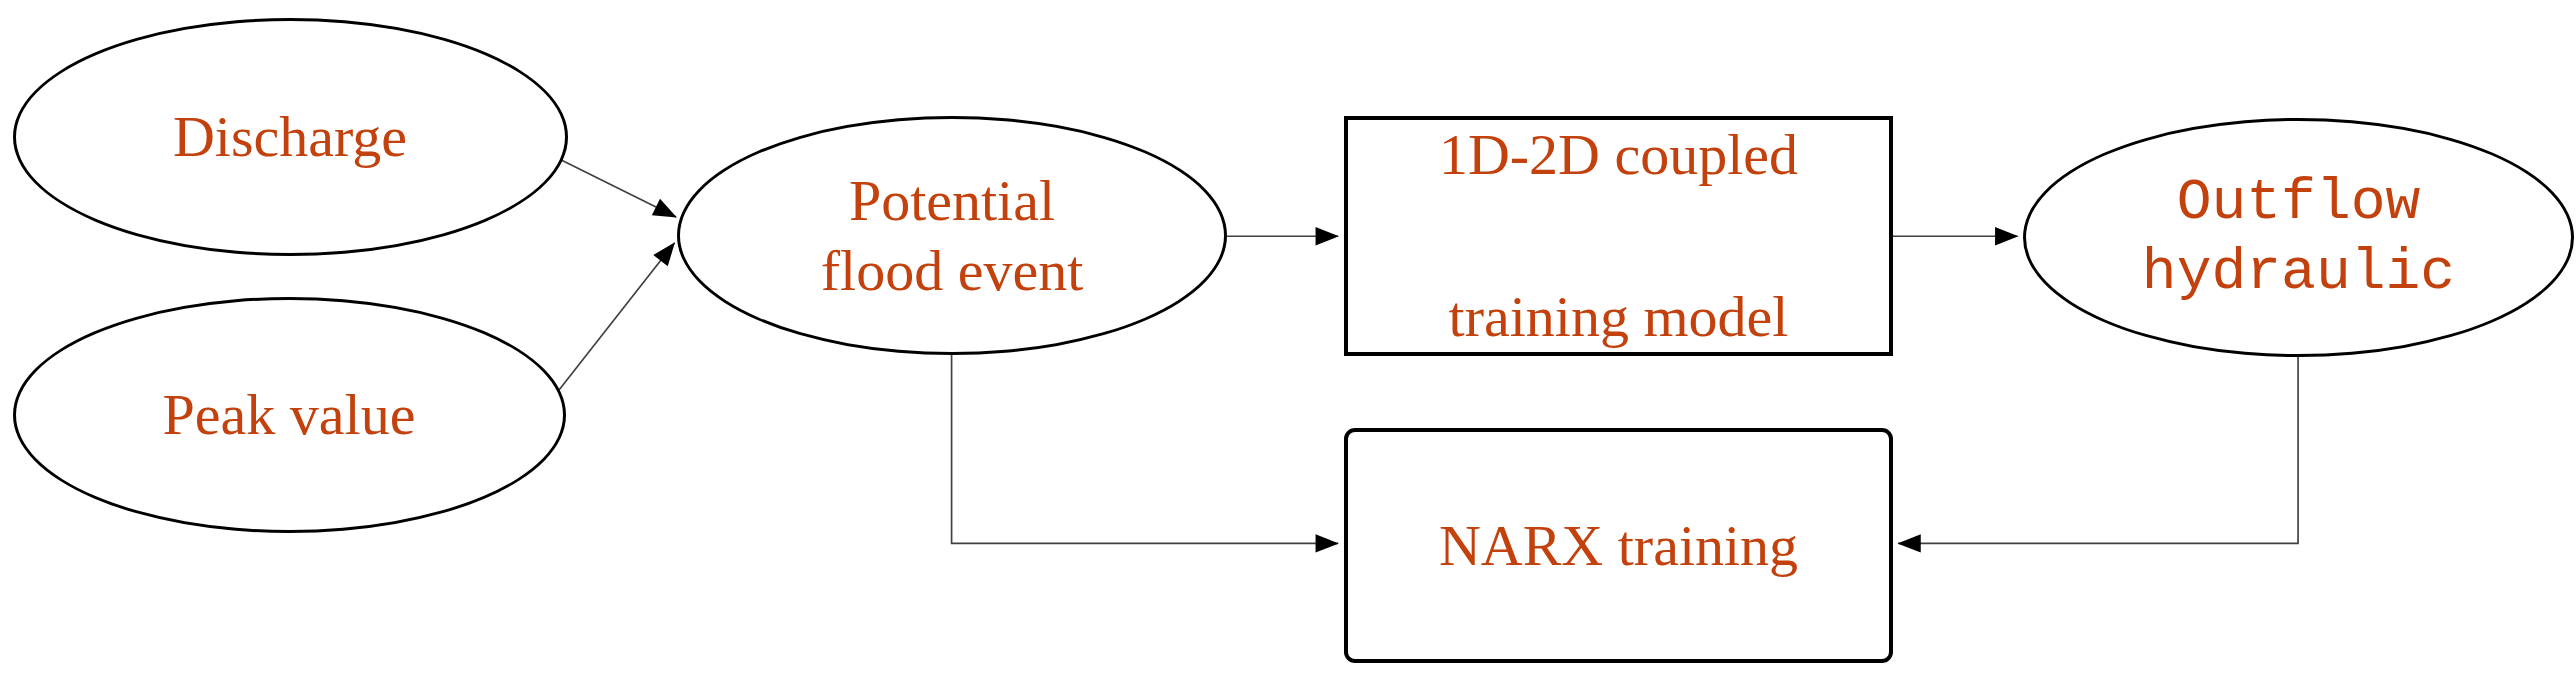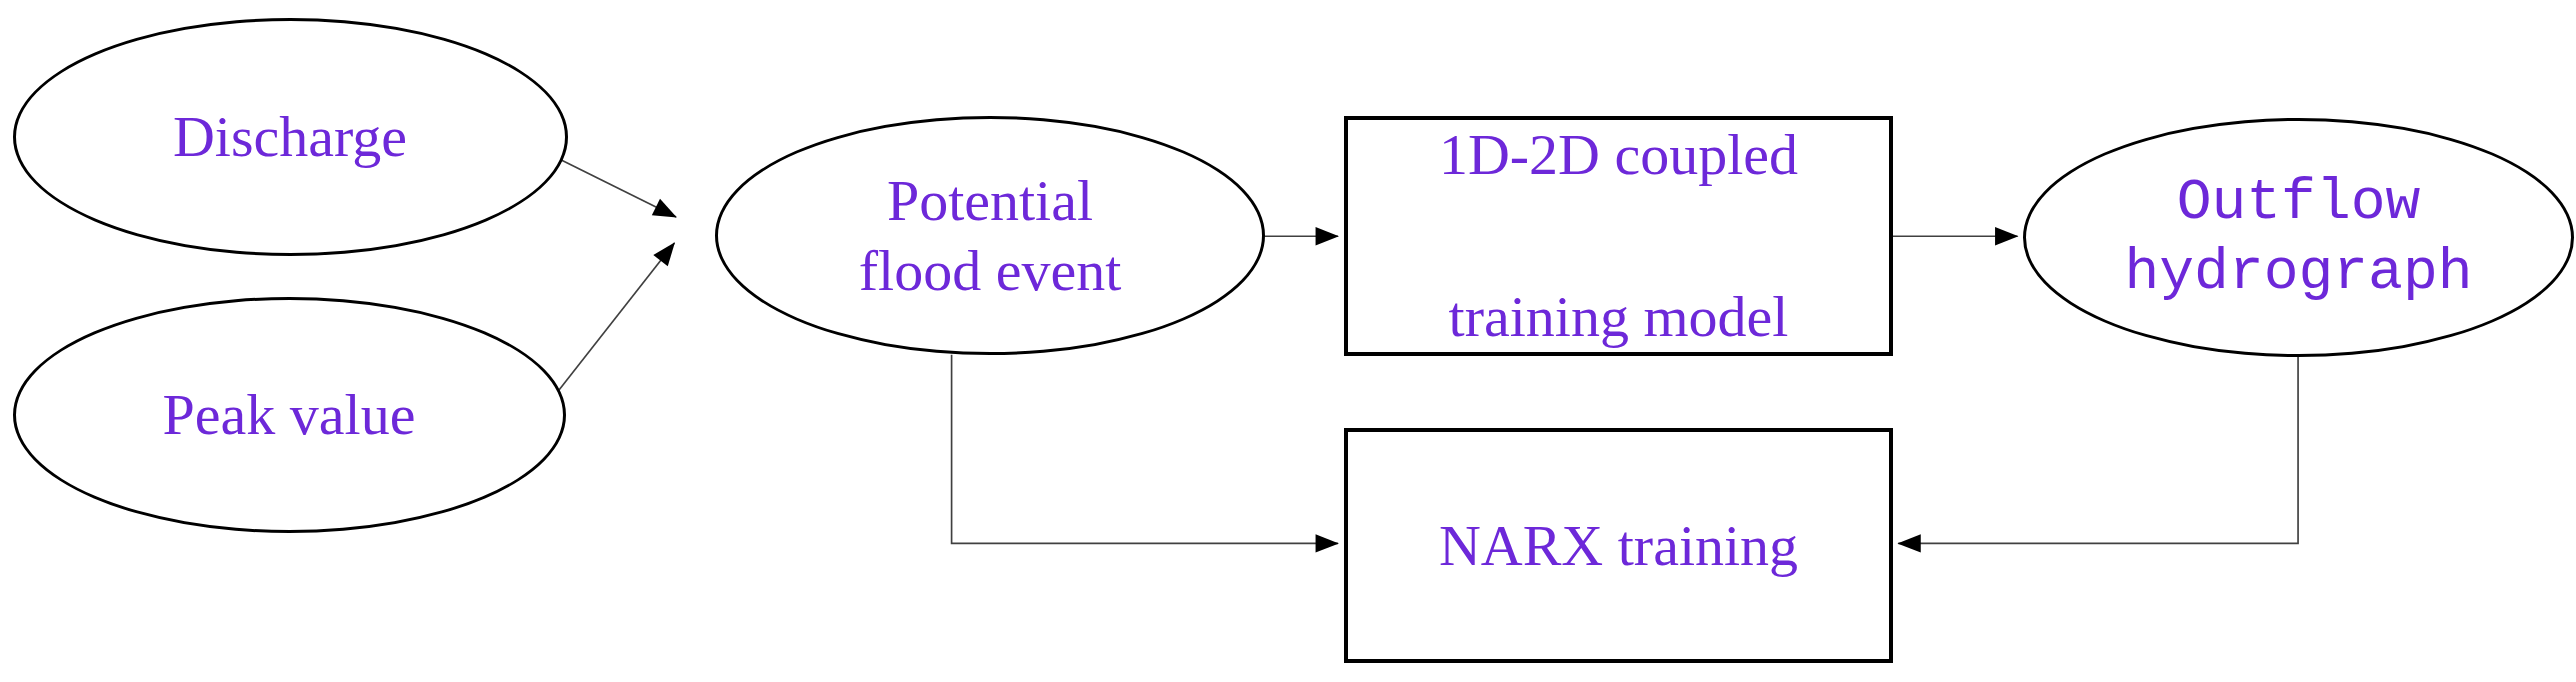--- a/index.html
+++ b/index.html
@@ -6,21 +6,21 @@
     margin: 0;
     padding: 0;
     background: #ffffff;
   }
   #canvas {
     position: relative;
     width: 2576px;
     height: 682px;
     background: #ffffff;
     font-family: "Liberation Serif", "DejaVu Serif", serif;
-    color: #6d28d9;
+    color: #c2410c;
     overflow: hidden;
   }
   #connector-layer {
     position: absolute;
     left: 0;
     top: 0;
     width: 2576px;
     height: 682px;
     pointer-events: none;
   }
@@ -74,33 +74,33 @@
   </svg>
 
   <div class="node ellipse" style="left:12.5px; top:18.4px; width:555px; height:238px;">
     <span>Discharge</span>
   </div>
 
   <div class="node ellipse" style="left:12.5px; top:297px; width:553px; height:236px;">
     <span>Peak value</span>
   </div>
 
-  <div class="node ellipse" style="left:715px; top:116px; width:550px; height:239px;">
+  <div class="node ellipse" style="left:677px; top:116px; width:550px; height:239px;">
     <span>Potential</span>
     <span>flood event</span>
   </div>
 
   <div class="node rect" style="left:1344px; top:116px; width:549px; height:240px;justify-content:space-between;">
     <span>1D-2D coupled</span>
     <span>training model</span>
   </div>
 
   <div class="node ellipse" style="left:2023px; top:118px; width:551px; height:239px;font-family:Liberation Mono, monospace;">
     <span>Outflow</span>
-    <span>hydrograph</span>
+    <span>hydraulic</span>
   </div>
 
-  <div class="node rect" style="left:1344px; top:428px; width:549px; height:235px;">
+  <div class="node rect" style="left:1344px; top:428px; width:549px; height:235px;border-radius:11px;">
     <span>NARX training</span>
   </div>
 
 </div>
 
 
 </body></html>

